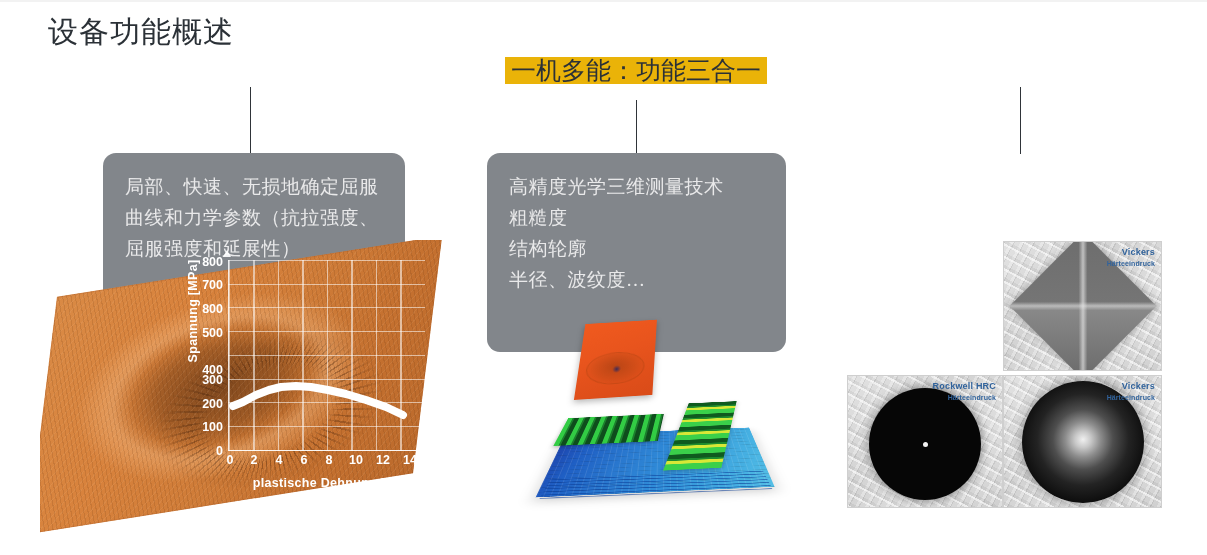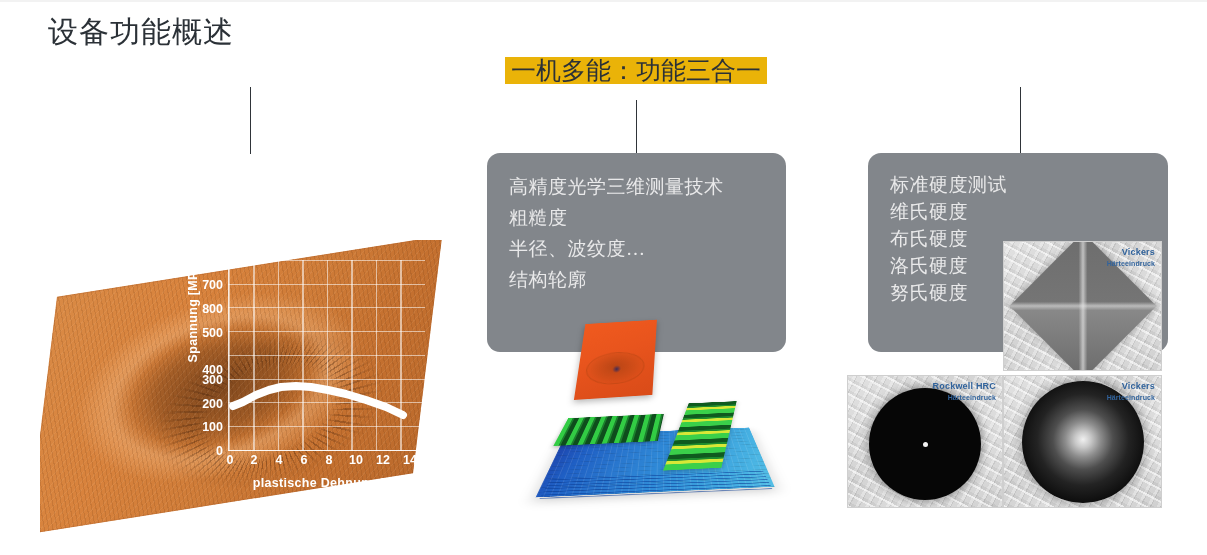--- a/index.html
+++ b/index.html
@@ -259,20 +259,25 @@
     <div class="hl-left"></div>
     <div class="hl-right"></div>
     <div class="v-left"></div>
     <div class="v-right"></div>
   </div>
   <div class="v-center"></div>
   <div class="bracket-label">
     <span>一机多能：功能三合一</span>
   </div>
 
+  <div class="panel p1">
+    <div class="panel-text">
+      <div>局部、快速、无损地确定屈服曲线和力学参数（抗拉强度、屈服强度和延展性）</div>
+    </div>
+  </div>
 
   <div class="art1">
     <div class="plane"></div>
     <div class="crater-ring"></div>
 
     <div class="chart1">
       <div class="plot"></div>
       <div class="yarrow"></div>
       <div class="xarrow"></div>
 
@@ -306,46 +311,37 @@
 
       <div class="ylab">Spannung [MPa]</div>
       <div class="xlab">plastische Dehnung [%]</div>
     </div>
   </div>
 
   <div class="panel p2">
     <div class="panel-text">
       <div>高精度光学三维测量技术</div>
       <div>粗糙度</div>
+      <div>结构轮廓</div>
       <div>半径、波纹度…</div>
-      <div>结构轮廓</div>
     </div>
   </div>
 
   <div class="art2">
     <div class="topo">
       <div class="board"></div>
       <div class="ridges"></div>
       <div class="pins-left"></div>
       <div class="pins-right"></div>
       <div class="chip">
         <div class="dimple"></div>
       </div>
     </div>
   </div>
 
-  <div class="panel p3">
-    <div class="panel-text">
-      <div>标准硬度测试</div>
-      <div>维氏硬度</div>
-      <div>布氏硬度</div>
-      <div>洛氏硬度</div>
-      <div>努氏硬度</div>
-    </div>
-  </div>
 
   <div class="micro m-vickers">
     <div class="grain"></div>
     <div class="diamond"></div>
     <div class="cap">
       <span>Vickers</span>
       <span class="sub">Härteeindruck</span>
     </div>
   </div>
 

